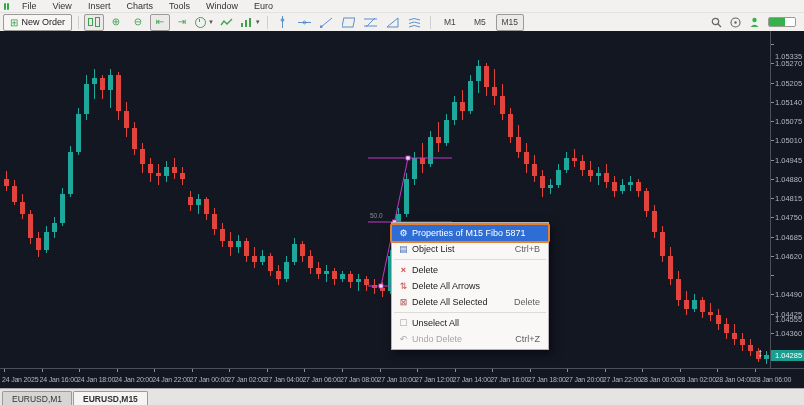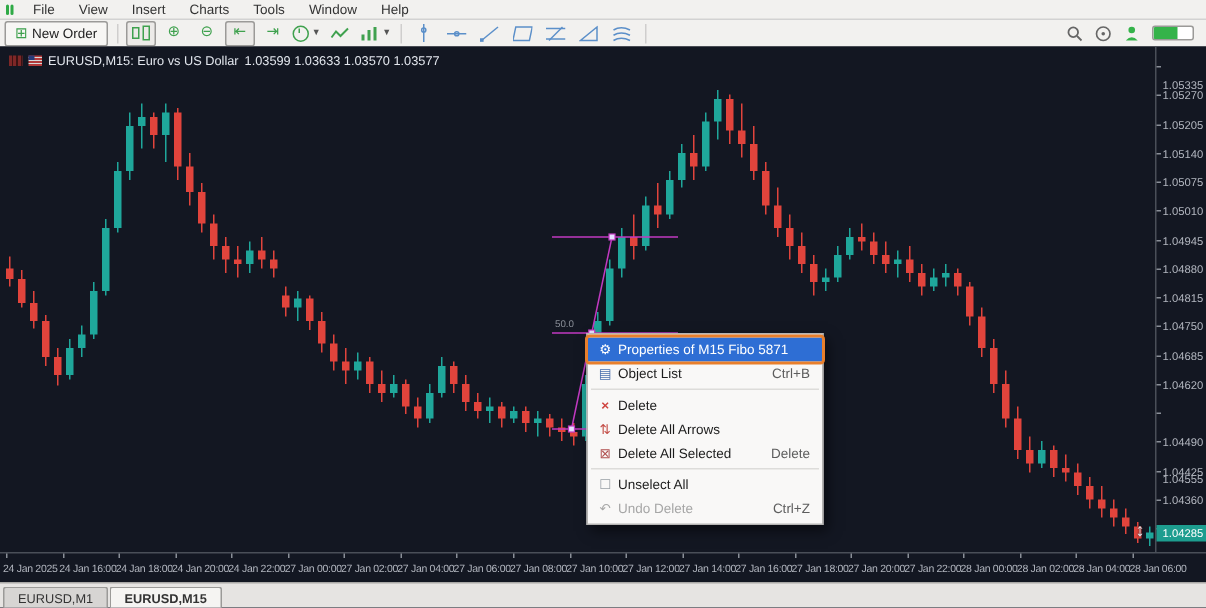--- a/index.html
+++ b/index.html
@@ -102,21 +102,21 @@
       <i></i>
       <i></i>
     </span>
   <span id="menu-items" style="display: flex;">
       <span class="mitem">File</span>
       <span class="mitem">View</span>
       <span class="mitem">Insert</span>
       <span class="mitem">Charts</span>
       <span class="mitem">Tools</span>
       <span class="mitem">Window</span>
-      <span class="mitem">Help</span>
+      <span class="mitem">Euro</span>
     </span>
 </div>
 
 <div class="toolbar">
   <div class="neworder">
     <span class="plus">⊞</span>
     <span>New Order</span>
   </div>
   <span class="tsep"></span>
   <div class="tbtn boxed">
@@ -189,46 +189,45 @@
     <svg width="13" height="11" viewBox="0 0 13 11">
         <polygon points="1,10 12,10 12,1" fill="none" stroke="#5b8fc9"></polygon>
       </svg>
   </div>
   <div class="tbtn blue">
     <svg width="13" height="11" viewBox="0 0 13 11">
         <path d="M1 3 Q6 0 12 3 M1 6.5 Q6 3.5 12 6.5 M1 10 Q6 7 12 10" fill="none" stroke="#5b8fc9"></path>
       </svg>
   </div>
   <span class="tsep"></span>
+  <span id="tf-buttons" style="display: flex;">
+      <div class="tbtn tf-btn">M1</div>
+      <div class="tbtn tf-btn">M5</div>
+      <div class="tbtn tf-btn boxed">M15</div>
+    </span>
   <div class="right-icons">
     <svg width="11" height="11" viewBox="0 0 11 11">
         <circle cx="4.5" cy="4.5" r="3.2" fill="none" stroke="#666" stroke-width="1.2"></circle>
         <line x1="7" y1="7" x2="10" y2="10" stroke="#666" stroke-width="1.2"></line>
       </svg>
     <svg width="11" height="11" viewBox="0 0 11 11">
         <circle cx="5.5" cy="5.5" r="4.5" fill="none" stroke="#666" stroke-width="1.1"></circle>
         <circle cx="5.5" cy="5.5" r="1.2" fill="#666"></circle>
       </svg>
     <svg width="11" height="11" viewBox="0 0 11 11">
         <circle cx="5.5" cy="3" r="2.2" fill="#35b34a"></circle>
         <path d="M1.5 10 Q5.5 5.5 9.5 10 Z" fill="#35b34a"></path>
       </svg>
     <span class="conn">
         <i></i>
       </span>
   </div>
 </div>
 
 <div class="plot">
-  <div class="chart-title">
-    <span class="flag chart-red"></span>
-    <span class="flag us"></span>
-    <span>EURUSD,M15: Euro vs US Dollar</span>
-    <span id="ohlc-text">1.03599 1.03633 1.03570 1.03577</span>
-  </div>
   <div id="candles">
       <div class="candle" style="left: 6px; top: 140.346px; width: 1px; height: 19.25px; background: rgb(225, 68, 60);"></div>
       <div class="candle" style="left: 4px; top: 147.75px; width: 5px; height: 7.40385px; background: rgb(225, 68, 60);"></div>
       <div class="candle" style="left: 14px; top: 149.231px; width: 1px; height: 25.1731px; background: rgb(225, 68, 60);"></div>
       <div class="candle" style="left: 12px; top: 155.154px; width: 5px; height: 16.2885px; background: rgb(225, 68, 60);"></div>
       <div class="candle" style="left: 22px; top: 162.558px; width: 1px; height: 25.1731px; background: rgb(225, 68, 60);"></div>
       <div class="candle" style="left: 20px; top: 171.442px; width: 5px; height: 11.8462px; background: rgb(225, 68, 60);"></div>
       <div class="candle" style="left: 30px; top: 178.846px; width: 1px; height: 34.0577px; background: rgb(225, 68, 60);"></div>
       <div class="candle" style="left: 28px; top: 183.288px; width: 5px; height: 23.6923px; background: rgb(225, 68, 60);"></div>
       <div class="candle" style="left: 38px; top: 201.058px; width: 1px; height: 25.1731px; background: rgb(225, 68, 60);"></div>

